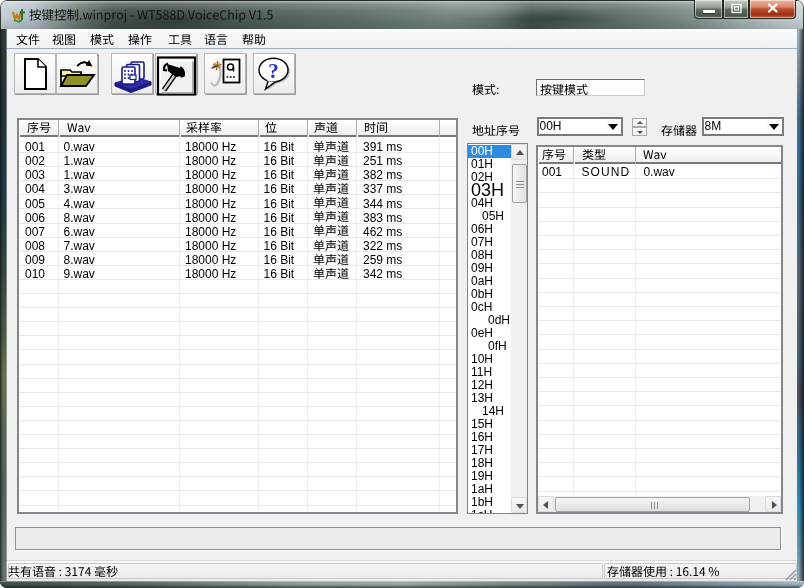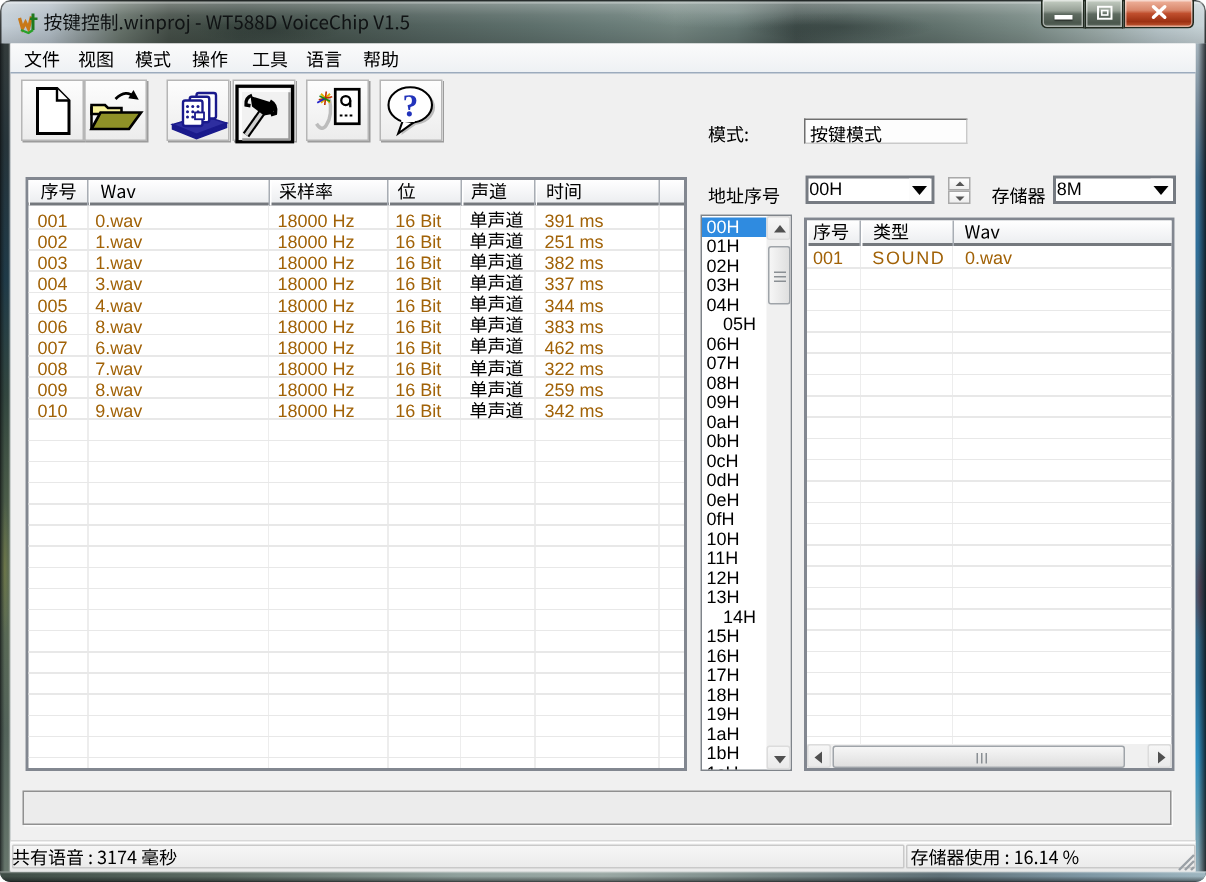--- a/index.html
+++ b/index.html
@@ -34,21 +34,21 @@
 .hdrrow{position:absolute;left:0;top:0;right:0;height:17px;display:flex;
  background:linear-gradient(180deg,#ffffff,#f2f3f5 70%,#eceef0);border-bottom:2px solid #75797e;}
 .hc{height:17px;border-right:1px solid #a8adb4;box-shadow:inset 1px 0 0 #fff;}
 .combo{position:absolute;height:19px;background:#fff;border:2px solid #767b82;}
 .combo .arr{position:absolute;right:1px;top:0px;width:14px;height:100%;background:#fcfcfc;}
 .combo .arr:after{content:"";position:absolute;left:2px;top:5px;border:5px solid transparent;border-top:6px solid #000;}
 .ct{position:absolute;left:0.5px;top:1px;font-size:12px;line-height:13px;color:#000}
 .sbbtn{position:absolute;background:linear-gradient(180deg,#f6f6f6,#eaeaea);border:1px solid #dcdcdc;border-radius:2px;}
 .thumbv{position:absolute;background:linear-gradient(90deg,#f6f6f6,#dfdfdf);border:1px solid #9fa4a9;border-radius:2px;}
 .thumbh{position:absolute;background:linear-gradient(180deg,#f6f6f6,#dfdfdf);border:1px solid #9fa4a9;border-radius:2px;}
-.lrow{position:absolute;font-size:12px;color:#a16207;white-space:pre;}
+.lrow{position:absolute;font-size:12px;color:#000000;white-space:pre;}
 #statusbar{position:absolute;left:0;top:533px;width:790px;height:19px;
  background:linear-gradient(180deg,#f7f7f7,#e9e9e9);box-shadow:0 -1px 0 #ffffff, 0 -2px 0 #d8d8d8;}
 .spanel{position:absolute;top:1px;height:16px;border:1px solid #c9c9c9;border-radius:1px;}
 #capbtns{position:absolute;left:694px;top:0;height:19px;}
 .cb{position:absolute;top:0;height:19px;border:1px solid #20291f;border-top:none;
  box-shadow:inset 0 0 0 1px rgba(255,255,255,.5);}
 </style></head><body>
 <div id="win">
 <div id="titlebar-sheen"></div>
 <div id="glassL"></div>
@@ -440,33 +440,33 @@
       <div style="position:absolute;left:625px;top:88.5px;width:15px;height:9px;background:linear-gradient(180deg,#fdfdfd,#eee);border:1px solid #a9a9a9">
 <div style="position:absolute;left:4px;top:2.5px;border:3px solid transparent;border-bottom:3.5px solid #555;border-top:none"></div>
       </div>
 <div style="position:absolute;left:625px;top:97.5px;width:15px;height:9px;background:linear-gradient(180deg,#fdfdfd,#eee);border:1px solid #a9a9a9">
 <div style="position:absolute;left:4px;top:3px;border:3px solid transparent;border-top:3.5px solid #555;border-bottom:none"></div>
       </div>
       <div style="position:absolute;left:460px;top:114px;width:61px;height:371px;background:#fff;border:1px solid #7f848a;overflow:hidden">
         <div style="position:absolute;left:0;top:1px;width:43px;height:13px;background:#2f8be0;color:#fff;font-size:12px;line-height:13px;padding-left:3px">00H</div>
         <div style="position:absolute;left:0;top:14px;width:43px;height:13px;font-size:12px;line-height:13px;padding-left:3px">01H</div>
         <div style="position:absolute;left:0;top:27px;width:43px;height:13px;font-size:12px;line-height:13px;padding-left:3px">02H</div>
-        <div style="position:absolute;left:0;top:40px;width:43px;height:13px;font-size:12px;line-height:13px;padding-left:3px">03H</div>
+        <div style="position:absolute;left:0;top:40px;width:43px;height:13px;font-size:18px;line-height:13px;padding-left:3px">03H</div>
         <div style="position:absolute;left:0;top:53px;width:43px;height:13px;font-size:12px;line-height:13px;padding-left:3px">04H</div>
         <div style="position:absolute;left:0;top:66px;width:43px;height:13px;font-size:12px;line-height:13px;padding-left:14px">05H</div>
         <div style="position:absolute;left:0;top:79px;width:43px;height:13px;font-size:12px;line-height:13px;padding-left:3px">06H</div>
         <div style="position:absolute;left:0;top:92px;width:43px;height:13px;font-size:12px;line-height:13px;padding-left:3px">07H</div>
         <div style="position:absolute;left:0;top:105px;width:43px;height:13px;font-size:12px;line-height:13px;padding-left:3px">08H</div>
         <div style="position:absolute;left:0;top:118px;width:43px;height:13px;font-size:12px;line-height:13px;padding-left:3px">09H</div>
         <div style="position:absolute;left:0;top:131px;width:43px;height:13px;font-size:12px;line-height:13px;padding-left:3px">0aH</div>
         <div style="position:absolute;left:0;top:144px;width:43px;height:13px;font-size:12px;line-height:13px;padding-left:3px">0bH</div>
         <div style="position:absolute;left:0;top:157px;width:43px;height:13px;font-size:12px;line-height:13px;padding-left:3px">0cH</div>
-        <div style="position:absolute;left:0;top:170px;width:30px;height:13px;font-size:12px;line-height:13px;padding-left:3px">0dH</div>
+        <div style="position:absolute;left:0;top:170px;width:30px;height:13px;font-size:12px;line-height:13px;padding-left:20px">0dH</div>
         <div style="position:absolute;left:0;top:183px;width:43px;height:13px;font-size:12px;line-height:13px;padding-left:3px">0eH</div>
-        <div style="position:absolute;left:0;top:196px;width:43px;height:13px;font-size:12px;line-height:13px;padding-left:3px">0fH</div>
+        <div style="position:absolute;left:0;top:196px;width:43px;height:13px;font-size:12px;line-height:13px;padding-left:20px">0fH</div>
         <div style="position:absolute;left:0;top:209px;width:43px;height:13px;font-size:12px;line-height:13px;padding-left:3px">10H</div>
         <div style="position:absolute;left:0;top:222px;width:43px;height:13px;font-size:12px;line-height:13px;padding-left:3px">11H</div>
         <div style="position:absolute;left:0;top:235px;width:43px;height:13px;font-size:12px;line-height:13px;padding-left:3px">12H</div>
         <div style="position:absolute;left:0;top:248px;width:43px;height:13px;font-size:12px;line-height:13px;padding-left:3px">13H</div>
         <div style="position:absolute;left:0;top:261px;width:43px;height:13px;font-size:12px;line-height:13px;padding-left:14px">14H</div>
         <div style="position:absolute;left:0;top:274px;width:43px;height:13px;font-size:12px;line-height:13px;padding-left:3px">15H</div>
         <div style="position:absolute;left:0;top:287px;width:43px;height:13px;font-size:12px;line-height:13px;padding-left:3px">16H</div>
         <div style="position:absolute;left:0;top:300px;width:43px;height:13px;font-size:12px;line-height:13px;padding-left:3px">17H</div>
         <div style="position:absolute;left:0;top:313px;width:64px;height:13px;font-size:12px;line-height:13px;padding-left:3px">18H</div>
         <div style="position:absolute;left:0;top:326px;width:43px;height:13px;font-size:12px;line-height:13px;padding-left:3px">19H</div>

